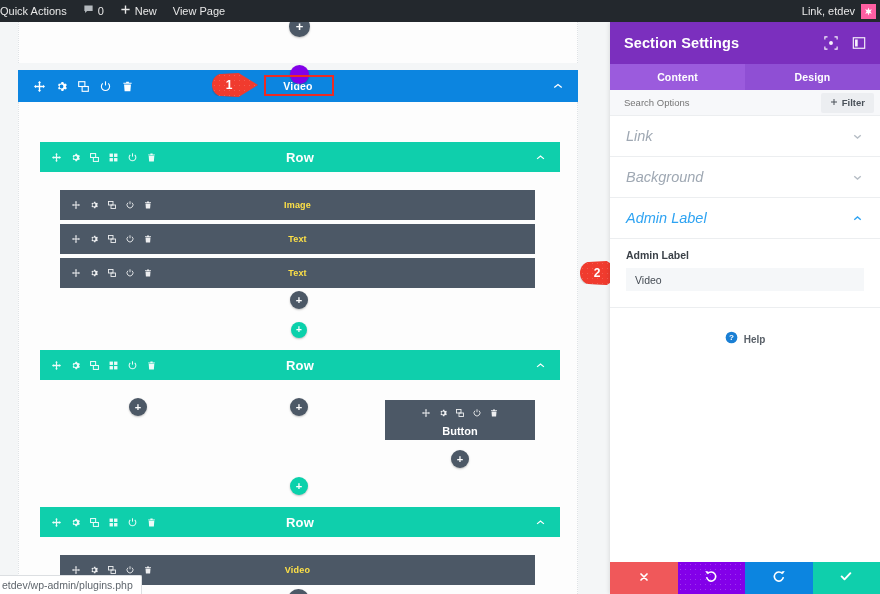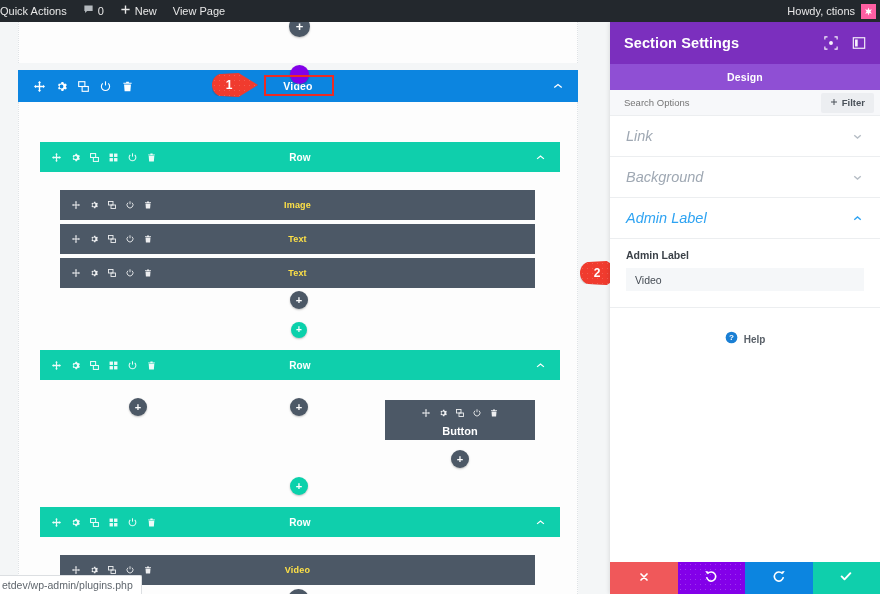--- a/index.html
+++ b/index.html
@@ -86,21 +86,21 @@
   }
 
   
   .row-bar {
     position: absolute; width: 520px; height: 30px; left: 40px;
     background: #0fcfac;
     display: flex; align-items: center; color: #fff;
     z-index: 4;
   }
   .row-bar .bar-icons { gap: 10px; padding-left: 12px; opacity: .92; }
-  .row-bar .bar-title { font-size: 10px; font-weight: bold; }
+  .row-bar .bar-title { font-size: 13px; font-weight: bold; }
 
   
   .mod-bar {
     position: absolute; height: 30px;
     background: #4c5866;
     display: flex; align-items: center; color: #fde047;
     z-index: 3;
   }
   .mod-bar .bar-icons { gap: 10px; padding-left: 12px; opacity: .9; }
   .mod-bar .bar-title { font-size: 9px; font-weight: bold; }
@@ -255,21 +255,21 @@
       </div>
 
       <div class="ab-item">
         <span>View Page</span>
       </div>
     </div>
 
     <div class="ab-spacer"></div>
 
     <div class="ab-right">
-      <span class="ab-howdy">Howdy, ctions</span>
+      <span class="ab-howdy">Link, etdev</span>
       <span class="ab-avatar">
         <svg width="9" height="9" viewBox="0 0 16 16">
             <path fill="#fff" d="M8 1l1.6 4.4L14 4l-2.6 4L14 12l-4.4-1.4L8 15l-1.6-4.4L2 12l2.6-4L2 4l4.4 1.4z"></path>
           </svg>
       </span>
     </div>
   </div>
 
   <div class="canvas">
     <div class="canvas-inner">
@@ -656,20 +656,21 @@
         <span class="ph-ico">
           <svg width="14" height="14" viewBox="0 0 16 16">
             <rect x="1.5" y="2" width="13" height="12" fill="none" stroke="#fff" stroke-width="1.3"></rect>
             <rect x="3.5" y="4" width="3" height="8" fill="#fff"></rect>
           </svg>
         </span>
       </div>
     </div>
 
     <div class="panel-tabs">
+      <div class="ptab active">Content</div>
       <div class="ptab">Design</div>
     </div>
 
     <div class="search-row">
       <input class="search-placeholder" style="border: none; background: transparent; outline: none; width: 150px;" placeholder="Search Options">
       <div class="filter-btn">
         <span>
           <svg width="8" height="8" viewBox="0 0 16 16">
               <path fill="#4a5159" d="M7 2h2v5h5v2H9v5H7V9H2V7h5z"></path>
             </svg>

